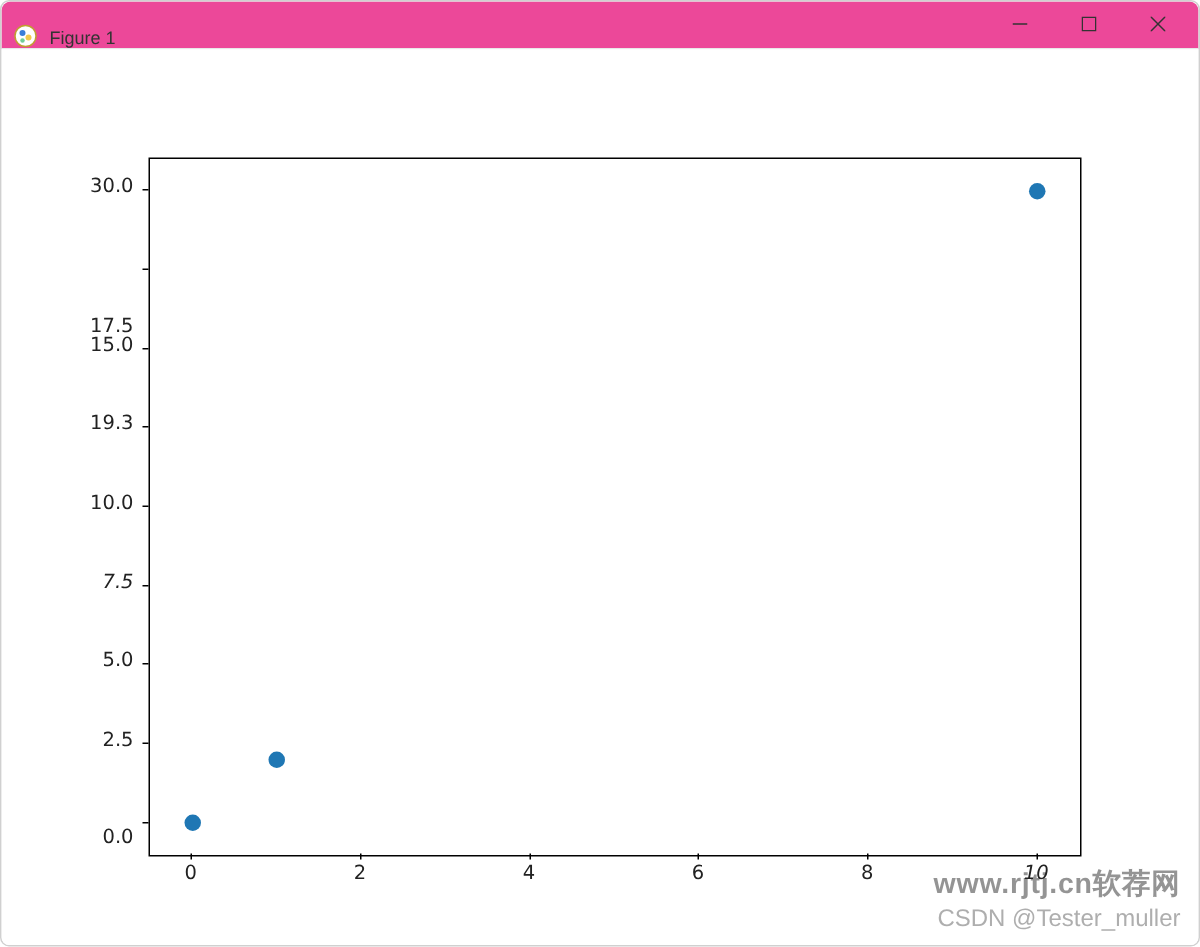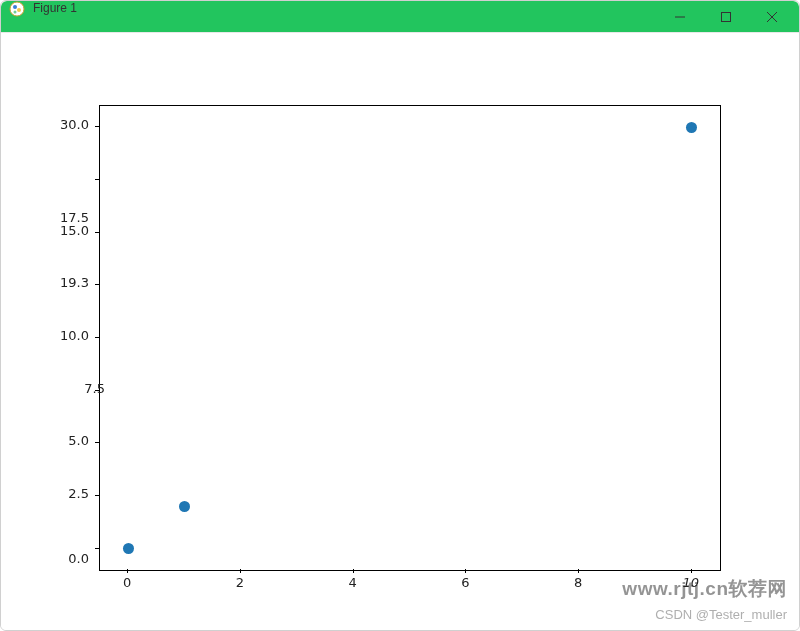--- a/index.html
+++ b/index.html
@@ -9,23 +9,23 @@
       width: 800px;
       height: 631px;
       overflow: hidden;
       border: 1px solid #d0d0d0;
       border-radius: 6px;
       position: relative;
     }
     
     .titlebar {
       height: 32px;
-      background: #22c55e;
+      background: #ec4899;
       display: flex;
-      align-items: flex-start;
+      align-items: flex-end;
       padding: 0 4px 0 8px;
       border-bottom: 1px solid #e8e8e8;
       border-radius: 6px 6px 0 0;
     }
     .app-icon {
       width: 16px; height: 16px;
       margin-right: 8px;
       display: inline-flex;
       align-items: center; justify-content: center;
     }
@@ -85,21 +85,21 @@
       bottom: 28px;
       font-size: 19px;
       font-weight: 600;
       color: rgba(60,60,60,0.55);
       letter-spacing: 0.5px;
     }
     .watermark2 {
       position: absolute;
       right: 12px;
       bottom: 8px;
-      font-size: 13px;
+      font-size: 16px;
       color: rgba(120,120,120,0.6);
     }
   </style>
 </head>
 <body>
 
 <div class="titlebar">
   <span class="app-icon">
     <svg width="16" height="16" viewBox="0 0 16 16">
       <circle cx="8" cy="8" r="7" fill="#fff" stroke="#c0a030" stroke-width="1"></circle>
@@ -136,21 +136,21 @@
     </div>
   <div class="watermark1">www.rjtj.cn软荐网</div>
   <div class="watermark2">CSDN @Tester_muller</div>
 <div class="tickmark y" style="left: 94px; top: 514.909px;"></div>
     <div class="ytick" style="left: 48px; top: 518px;">0.0</div>
     <div class="tickmark y" style="left: 94px; top: 462.182px;"></div>
     <div class="ytick" style="left: 48px; top: 453.182px;">2.5</div>
     <div class="tickmark y" style="left: 94px; top: 409.455px;"></div>
     <div class="ytick" style="left: 48px; top: 400.455px;">5.0</div>
     <div class="tickmark y" style="left: 94px; top: 356.727px;"></div>
-    <div class="ytick" style="left: 64px; top: 347.727px;">7.5</div>
+    <div class="ytick" style="left: 48px; top: 347.727px; font-style: italic;">7.5</div>
     <div class="tickmark y" style="left: 94px; top: 304px;"></div>
     <div class="ytick" style="left: 48px; top: 295px; text-align: right;">10.0</div>
     <div class="tickmark y" style="left: 94px; top: 251.273px;"></div>
     <div class="ytick" style="left: 48px; top: 242.273px;">19.3</div>
     <div class="tickmark y" style="left: 94px; top: 198.545px;"></div>
     <div class="ytick" style="left: 48px; top: 189.545px;">15.0</div>
     <div class="tickmark y" style="left: 94px; top: 145.818px;"></div>
     <div class="ytick" style="left: 48px; top: 136.818px; margin-top: 40px;">17.5</div>
     <div class="tickmark y" style="left: 94px; top: 93.0909px;"></div>
     <div class="ytick" style="left: 48px; top: 84.0909px;">30.0</div>

